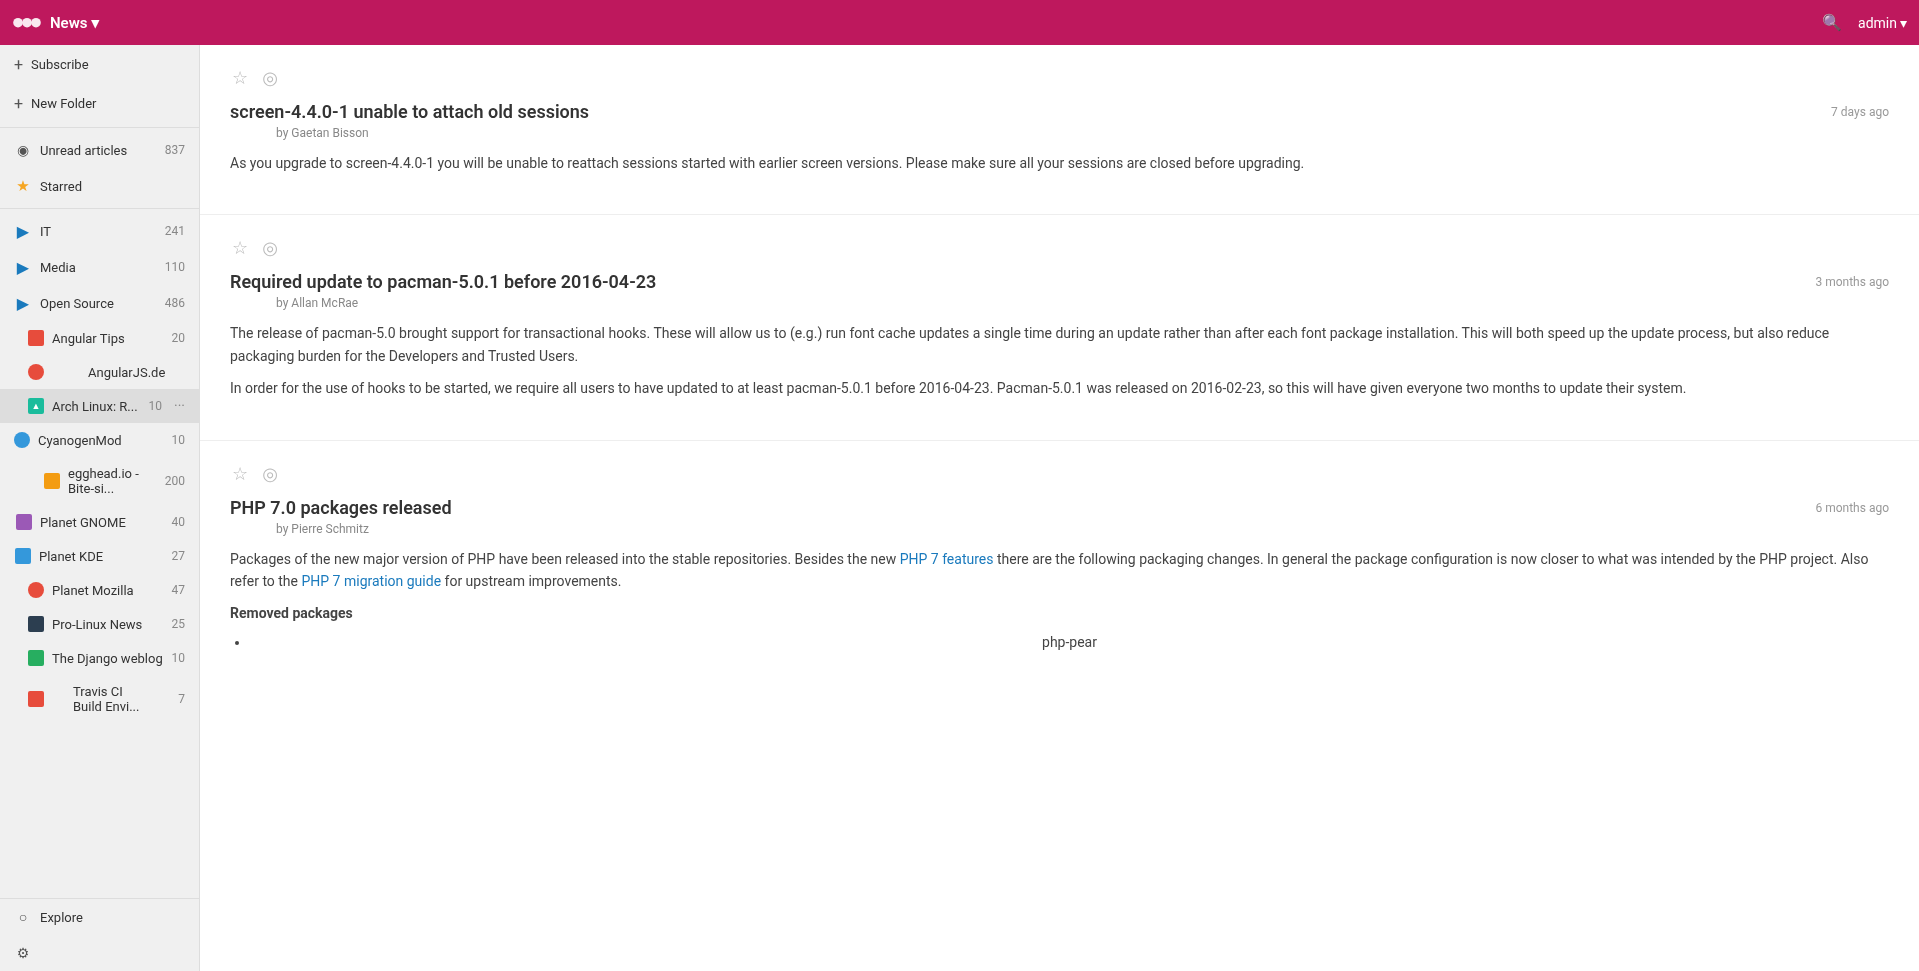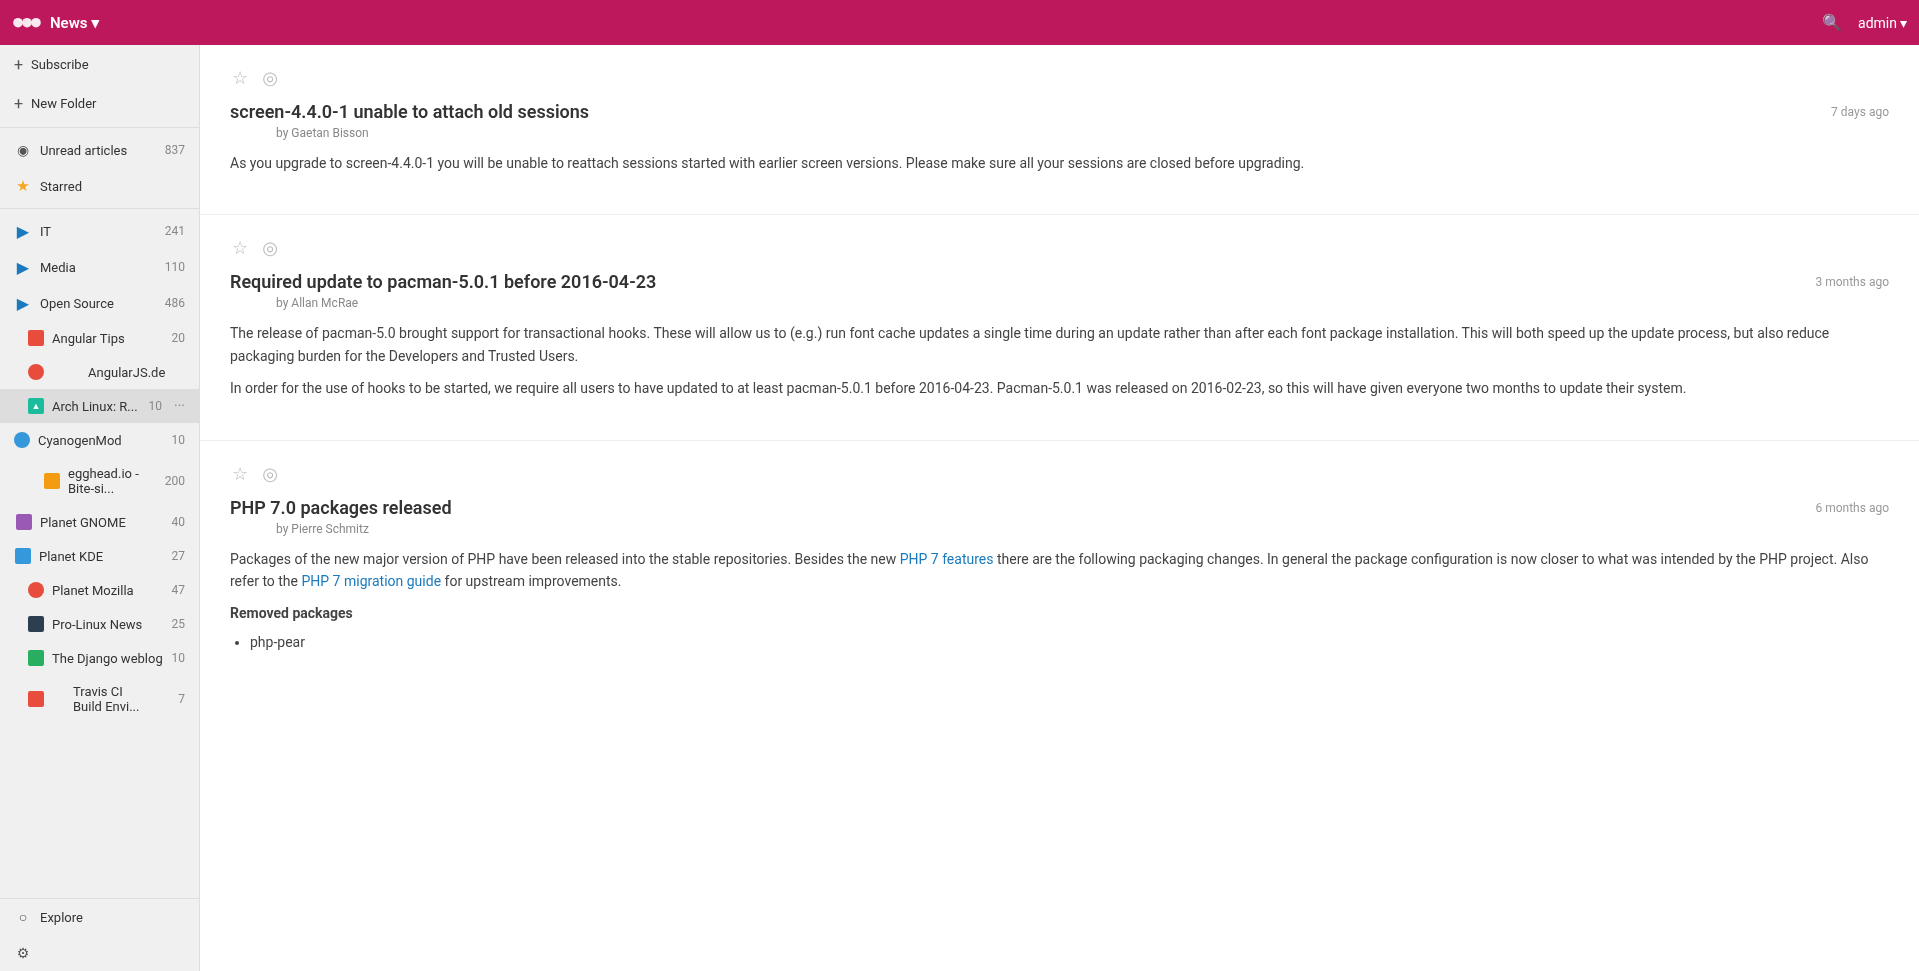--- a/index.html
+++ b/index.html
@@ -110,21 +110,21 @@
     .article-title {
       font-size: 18px; font-weight: 600; color: #333; cursor: pointer; flex: 1; margin-right: 20px;
     }
     .article-date { color: #999; font-size: 12px; white-space: nowrap; margin-top: 4px; }
     .article-author { color: #888; font-size: 12px; margin-top: 4px; margin-bottom: 12px; padding-left: 46px; }
     .article-body { color: #444; font-size: 14px; line-height: 1.6; }
     .article-body p { margin-bottom: 10px; }
     .article-body a { color: #1a7abd; text-decoration: none; }
     .article-body .section-title { font-weight: 700; margin-bottom: 6px; }
     .article-body ul { padding-left: 20px; }
-    .article-body li { margin-bottom: 8px; }
+    .article-body li { margin-bottom: 8px; text-align: center; }
 
     
     #content::-webkit-scrollbar { width: 8px; }
     #content::-webkit-scrollbar-track { background: #f0f0f0; }
     #content::-webkit-scrollbar-thumb { background: #ccc; border-radius: 4px; }
 
     #sidebar::-webkit-scrollbar { width: 4px; }
     #sidebar::-webkit-scrollbar-thumb { background: #ccc; }
 
     .sidebar-bottom {

